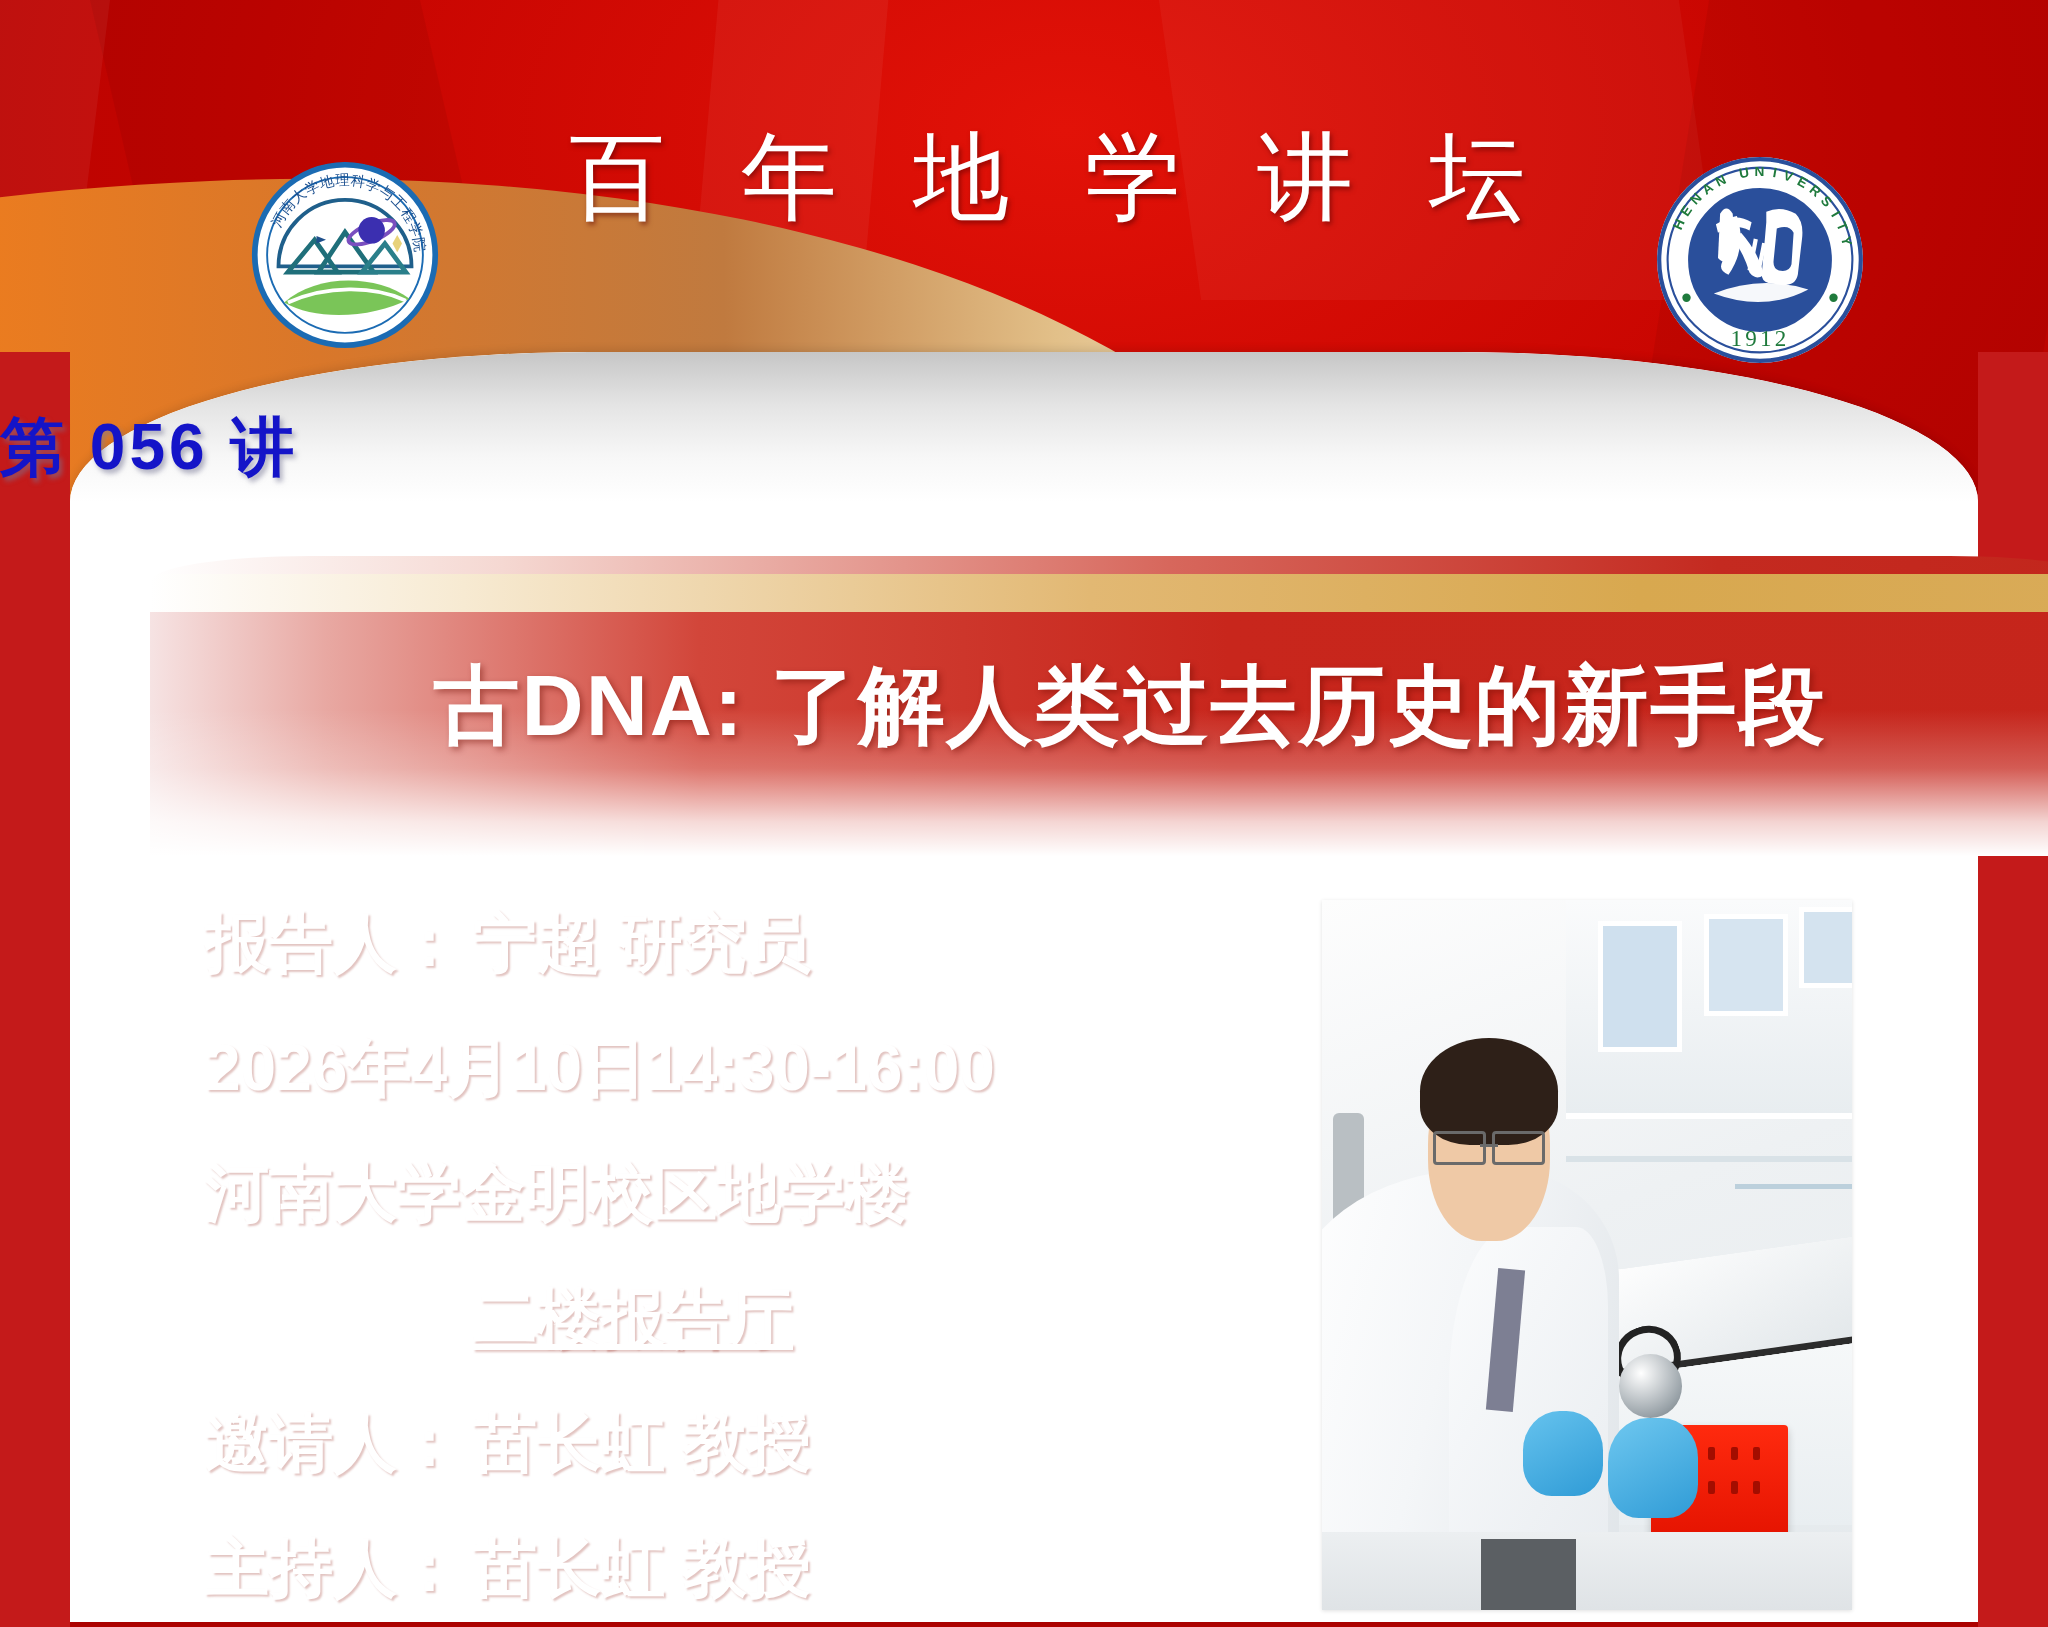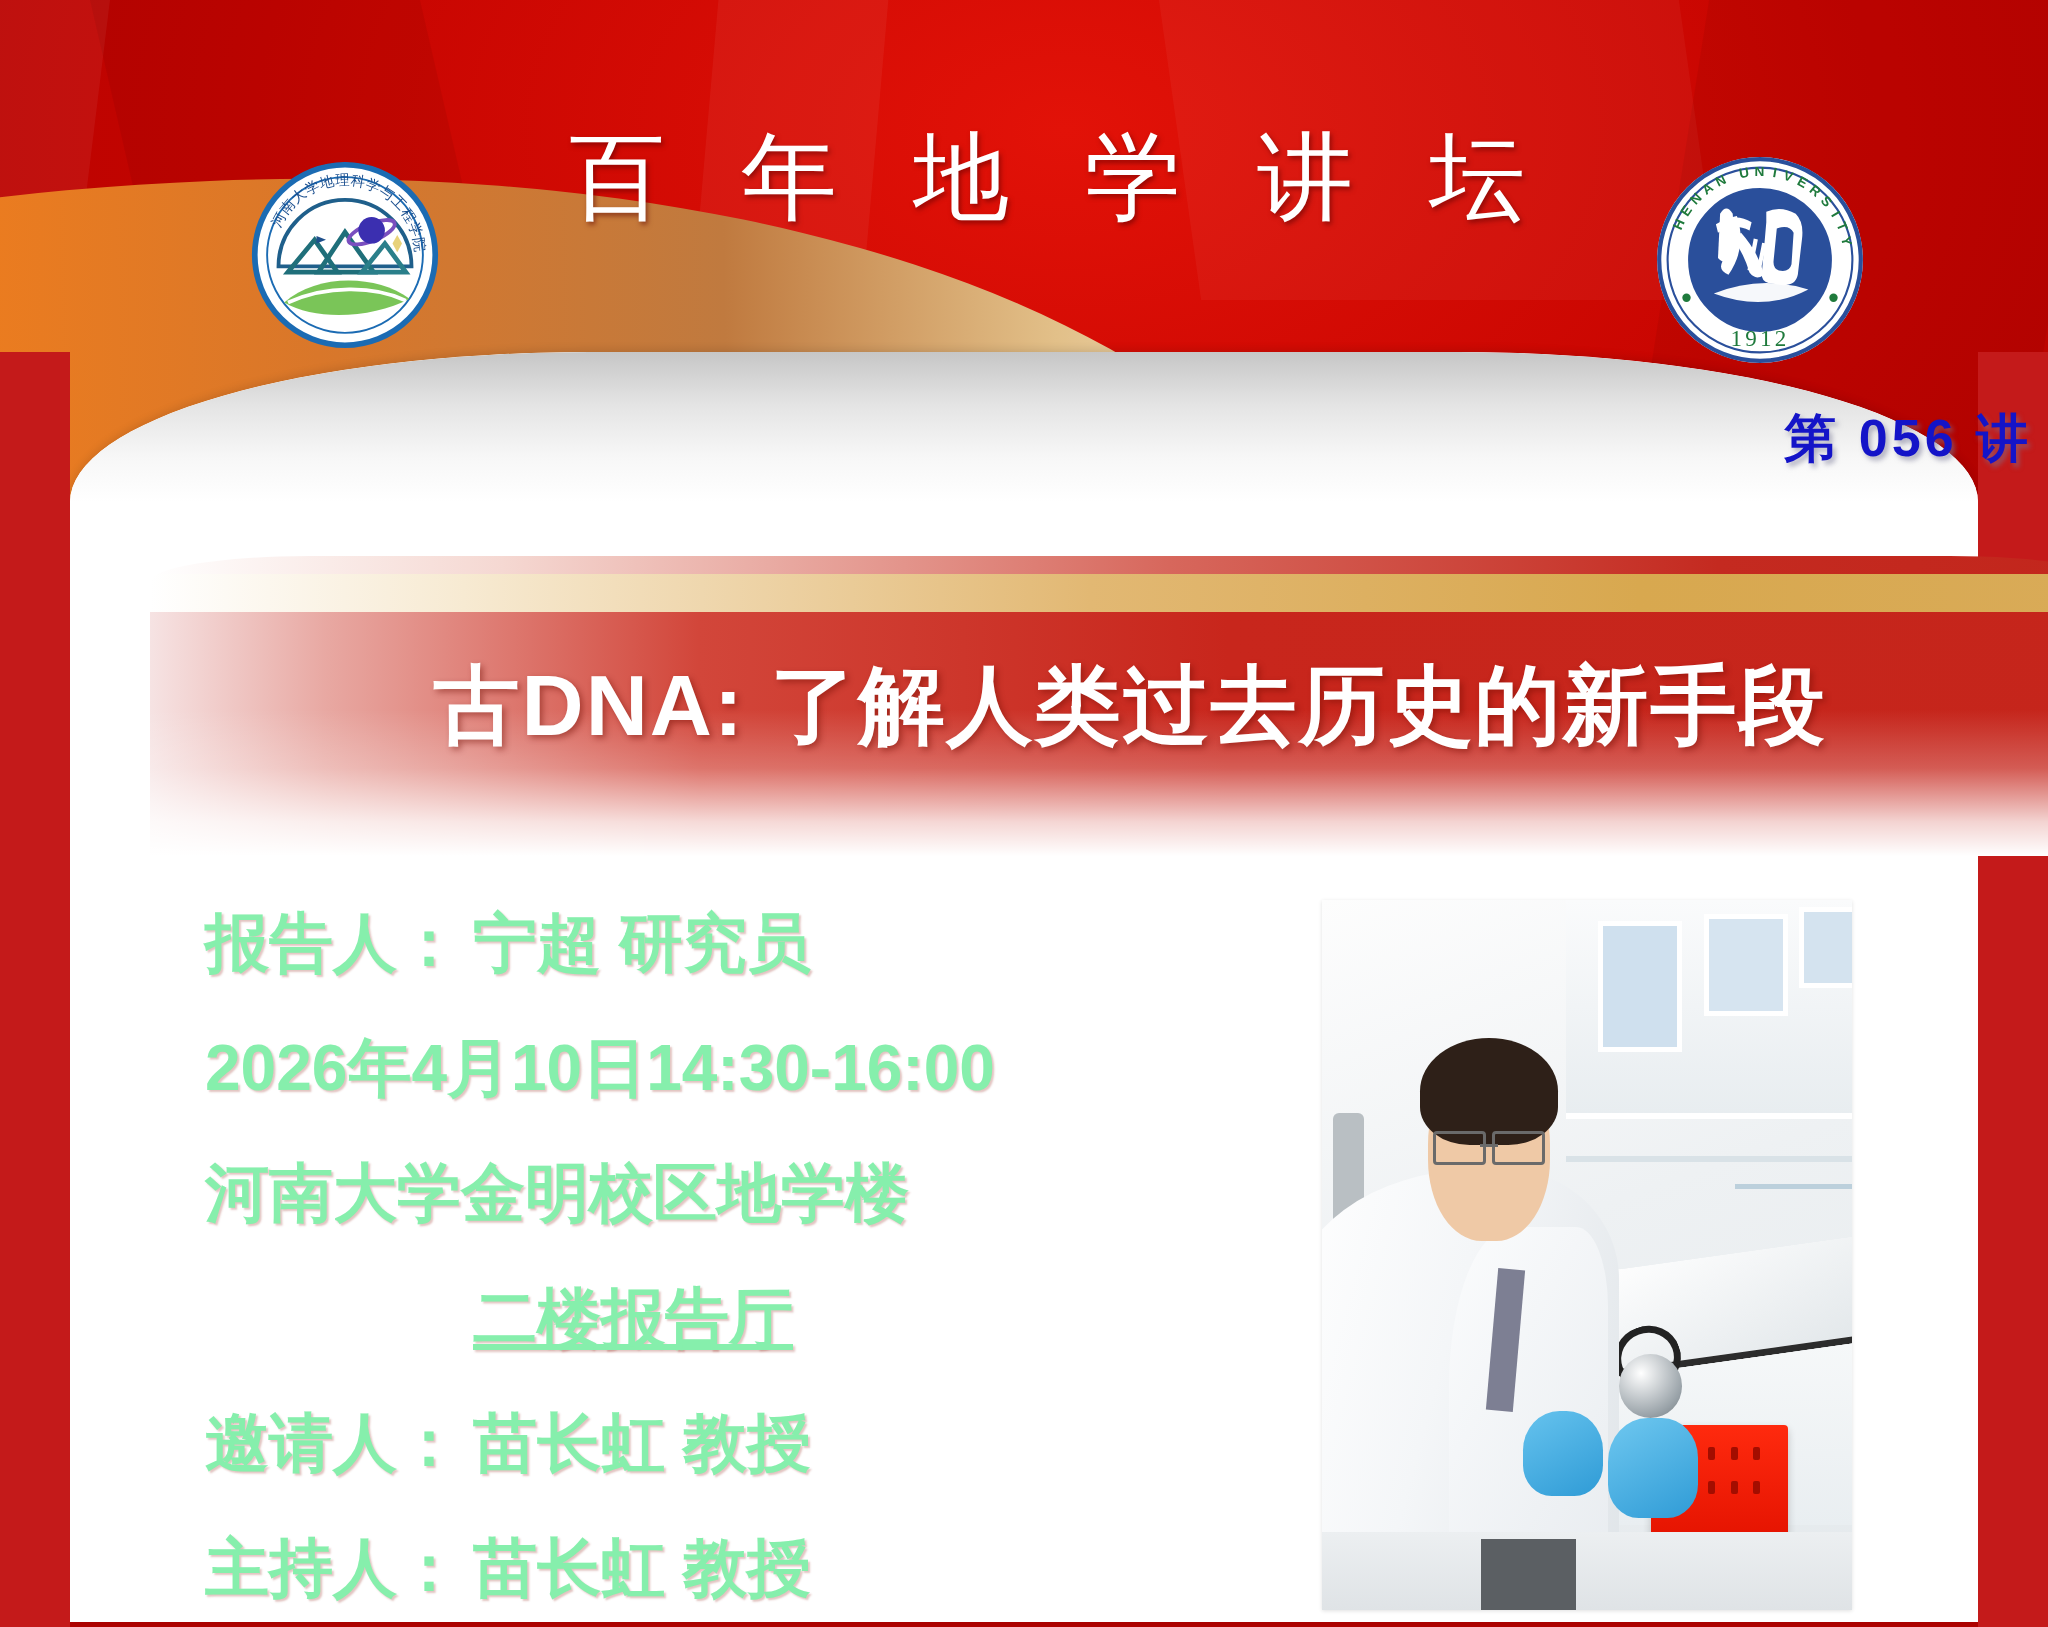--- a/index.html
+++ b/index.html
@@ -71,22 +71,22 @@
     text-shadow:2px 3px 5px rgba(90,0,0,.55);
     font-family:"Liberation Serif","DejaVu Serif",serif;
   }
   .en-title{
     font-size:62px;color:#ffffff;letter-spacing:.5px;margin-top:6px;white-space:nowrap;
     text-shadow:1px 2px 4px rgba(90,0,0,.5);
   }
 
   
   .lecture-no{
-    position:absolute;left:0;right:16px;top:404px;text-align:right;
-    font-size:52px;font-weight:bold;color:#1414c8;
+    position:absolute;left:0;right:16px;top:404px;text-align:left;
+    font-size:64px;font-weight:bold;color:#1414c8;
     letter-spacing:4px;
     text-shadow:3px 4px 5px rgba(120,120,150,.55);
     z-index:9;
   }
 
   
   .band{
     position:absolute;left:150px;top:556px;width:1960px;height:300px;
     border-top-left-radius:160px 26px;border-top-right-radius:160px 26px;
     overflow:hidden;z-index:8;
@@ -105,21 +105,21 @@
     text-shadow:3px 3px 6px rgba(110,10,0,.45);
     white-space:nowrap;
     font-family:"Liberation Sans","DejaVu Sans",sans-serif;
     z-index:3;
   }
 
   
   .info{position:absolute;left:205px;top:900px;width:1080px;z-index:10;}
   .info-line{
     display:flex;align-items:baseline;
-    font-size:64px;font-weight:bold;color:#86efac;
+    font-size:64px;font-weight:bold;color:#ffffff;
     margin-bottom:38px;white-space:nowrap;
     text-shadow:2px 2px 2px rgba(160,60,50,.30);
     font-family:"Liberation Sans","DejaVu Sans",sans-serif;
   }
   .info-label{display:inline-block;min-width:268px;}
   .info-value{display:inline-block;}
   .info-cont{margin-left:268px;text-decoration:underline;}
 
   
   .photo{

